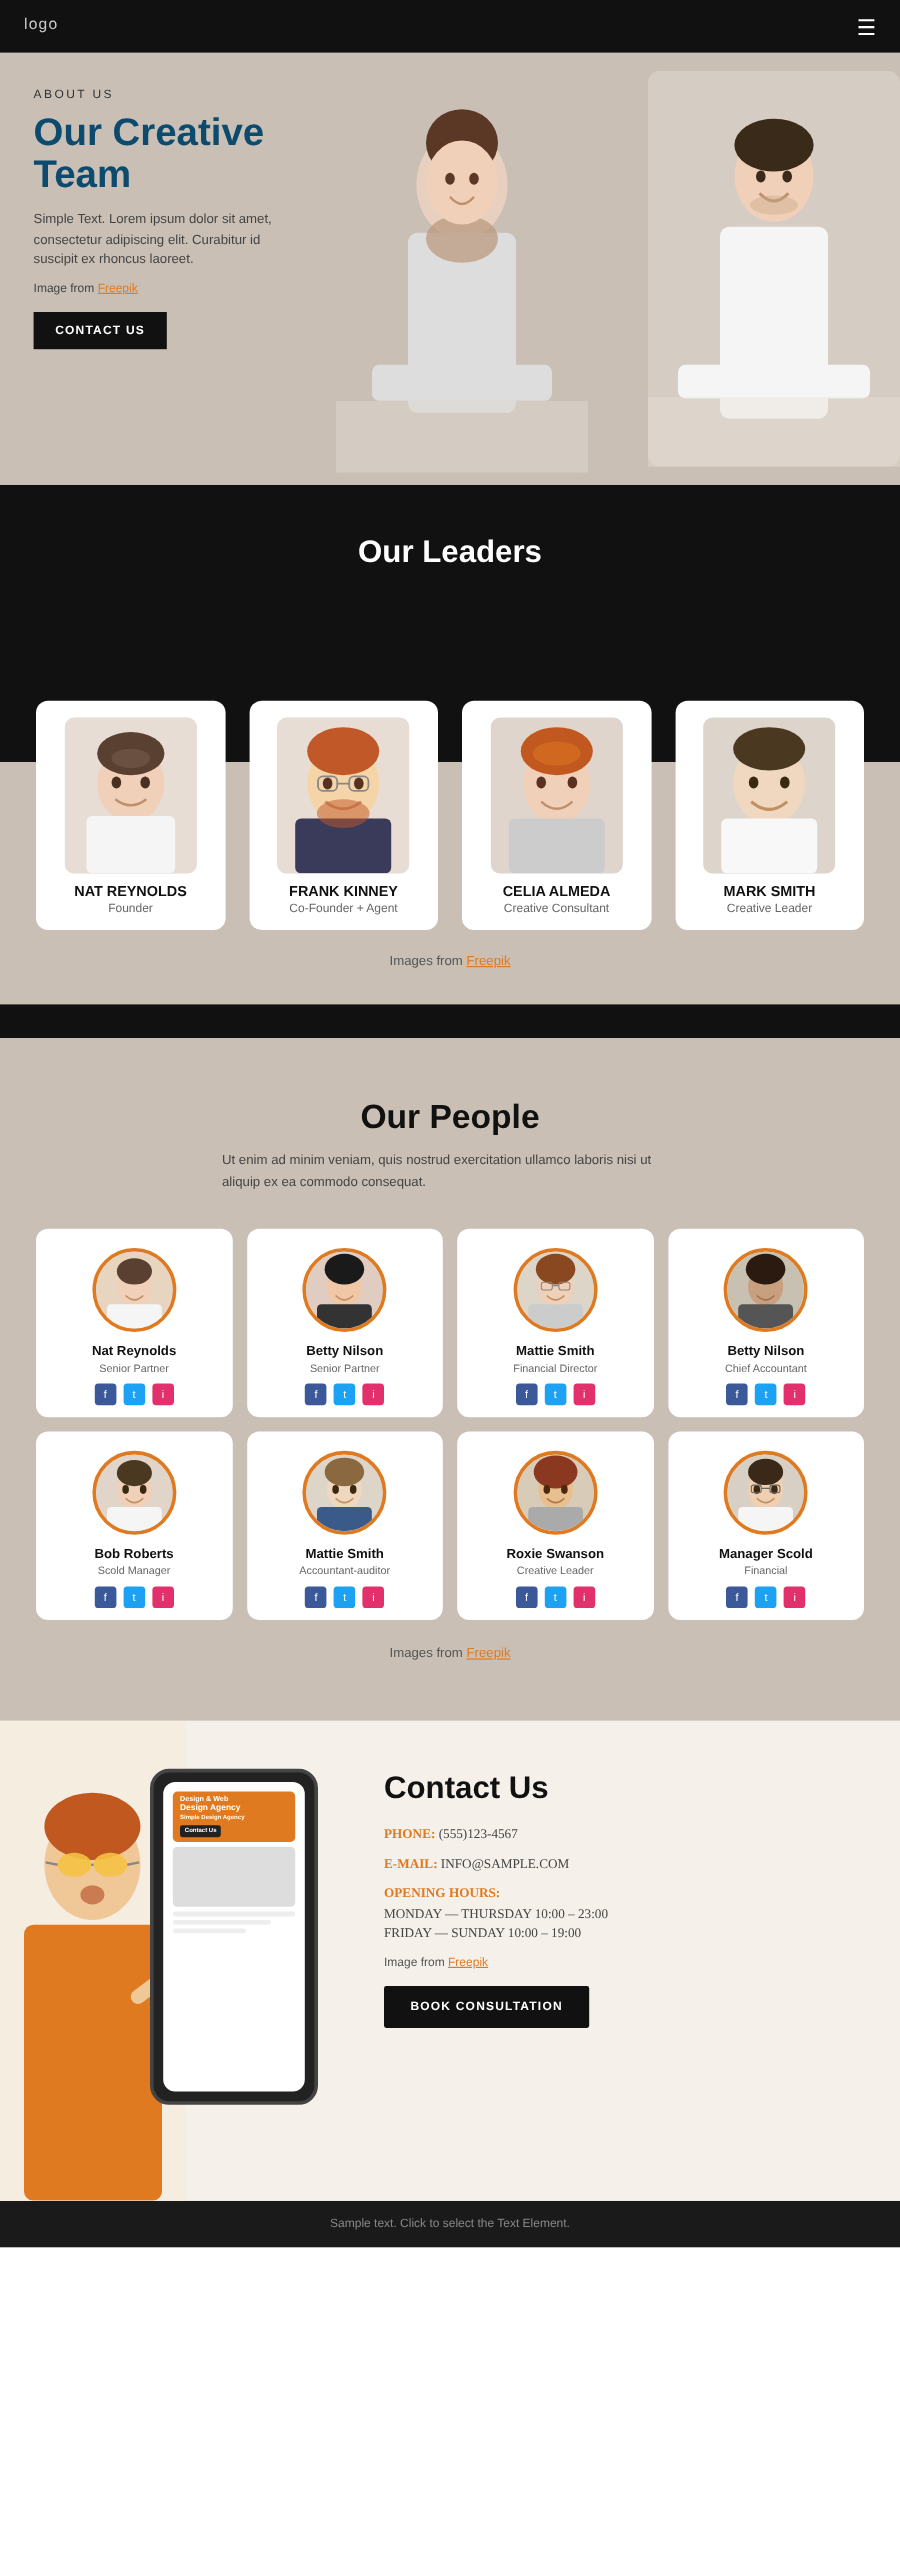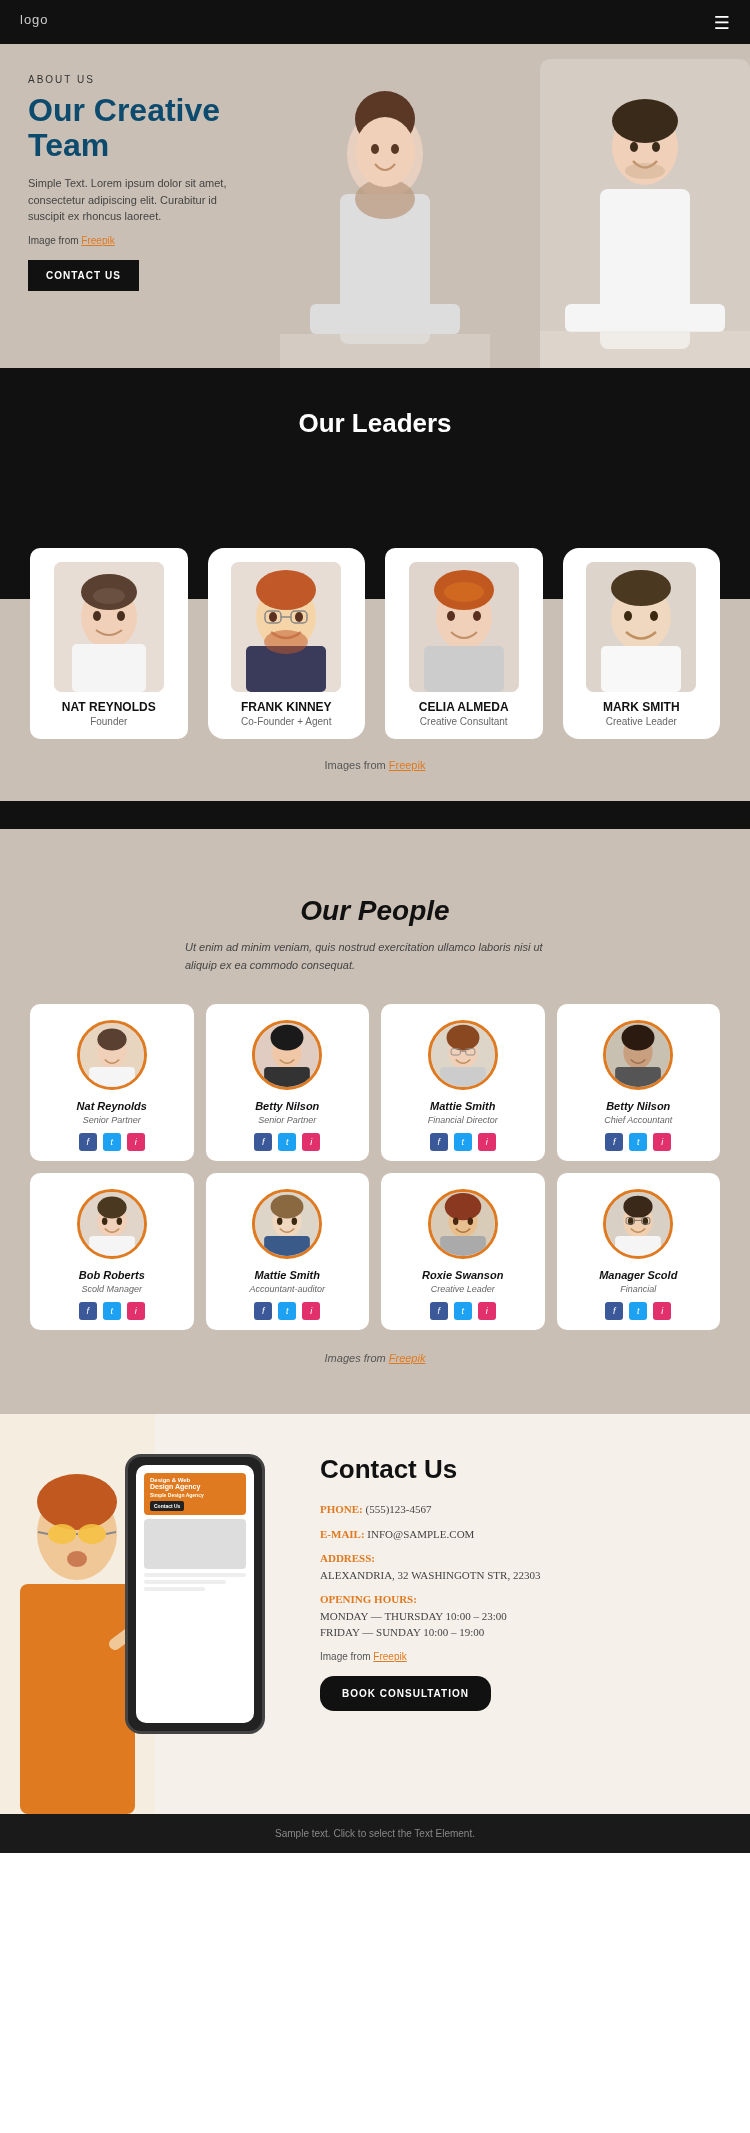--- a/index.html
+++ b/index.html
@@ -14,21 +14,21 @@
       padding: 12px 20px;
       height: 44px;
     }
     .nav-logo { color: #ccc; font-size: 13px; letter-spacing: 1px; }
     .nav-menu { color: #fff; font-size: 18px; cursor: pointer; }
 
     
     .hero {
       position: relative;
       background: #c9bfb5;
-      height: 324px;
+      height: 360px;
       overflow: hidden;
       display: flex;
       align-items: flex-start;
     }
     .hero-text {
       position: absolute;
       left: 28px;
       top: 30px;
       z-index: 2;
       max-width: 200px;
@@ -112,21 +112,20 @@
       background: #fff;
       border-radius: 10px;
       text-align: center;
       padding: 14px 10px 12px;
       width: 160px;
       margin: 0 10px;
       position: relative;
     }
     .leader-card.tall {
       margin-top: -40px;
-      border-radius: 16px;
     }
     .leader-avatar {
       width: 110px;
       height: 130px;
       border-radius: 8px;
       margin: 0 auto 8px;
       overflow: hidden;
       background: #ddd;
       display: flex;
       align-items: center;
@@ -151,22 +150,21 @@
     }
     .leaders-bottom .freepik-note {
       font-size: 11px;
       color: #555;
     }
     .leaders-bottom .freepik-note a { color: #e07a20; }
 
     
     .people-section {
       background: #c9bfb5;
-      padding: 66px 30px 30px;
-      font-style: italic;
+      padding: 50px 30px 30px;
     }
     .people-section-title {
       text-align: center;
       font-size: 28px;
       font-weight: 700;
       color: #111;
       margin-bottom: 12px;
     }
     .people-desc {
       text-align: left;
@@ -320,21 +318,21 @@
     .book-btn {
       background: #111;
       color: #fff;
       border: none;
       padding: 12px 22px;
       font-size: 10px;
       font-weight: bold;
       letter-spacing: 1px;
       text-transform: uppercase;
       cursor: pointer;
-      border-radius: 14px;
+      border-radius: 2px;
     }
 
     
     .footer {
       background: #1a1a1a;
       text-align: center;
       padding: 14px;
       font-size: 10px;
       color: #888;
     }
@@ -722,24 +720,20 @@
     <h2 class="contact-us-title">Contact Us</h2>
     <p class="contact-line">
       <strong>PHONE:</strong>
       <span>(555)123-4567</span>
     </p>
     <p class="contact-line">
       <strong>E-MAIL:</strong>
       <span>INFO@SAMPLE.COM</span>
     </p>
     <p class="contact-line">
-      <strong>ADDRESS:</strong><br>
-      <span>ALEXANDRIA, 32 WASHINGOTN STR, 22303</span>
-    </p>
-    <p class="contact-line">
       <strong>OPENING HOURS:</strong><br>
       <span>MONDAY — THURSDAY 10:00 – 23:00</span><br>
       <span>FRIDAY — SUNDAY 10:00 – 19:00</span>
     </p>
     <p class="contact-freepik">
       <span>Image from </span><a href="#">Freepik</a>
     </p>
     <button class="book-btn">BOOK CONSULTATION</button>
   </div>
 </section>

